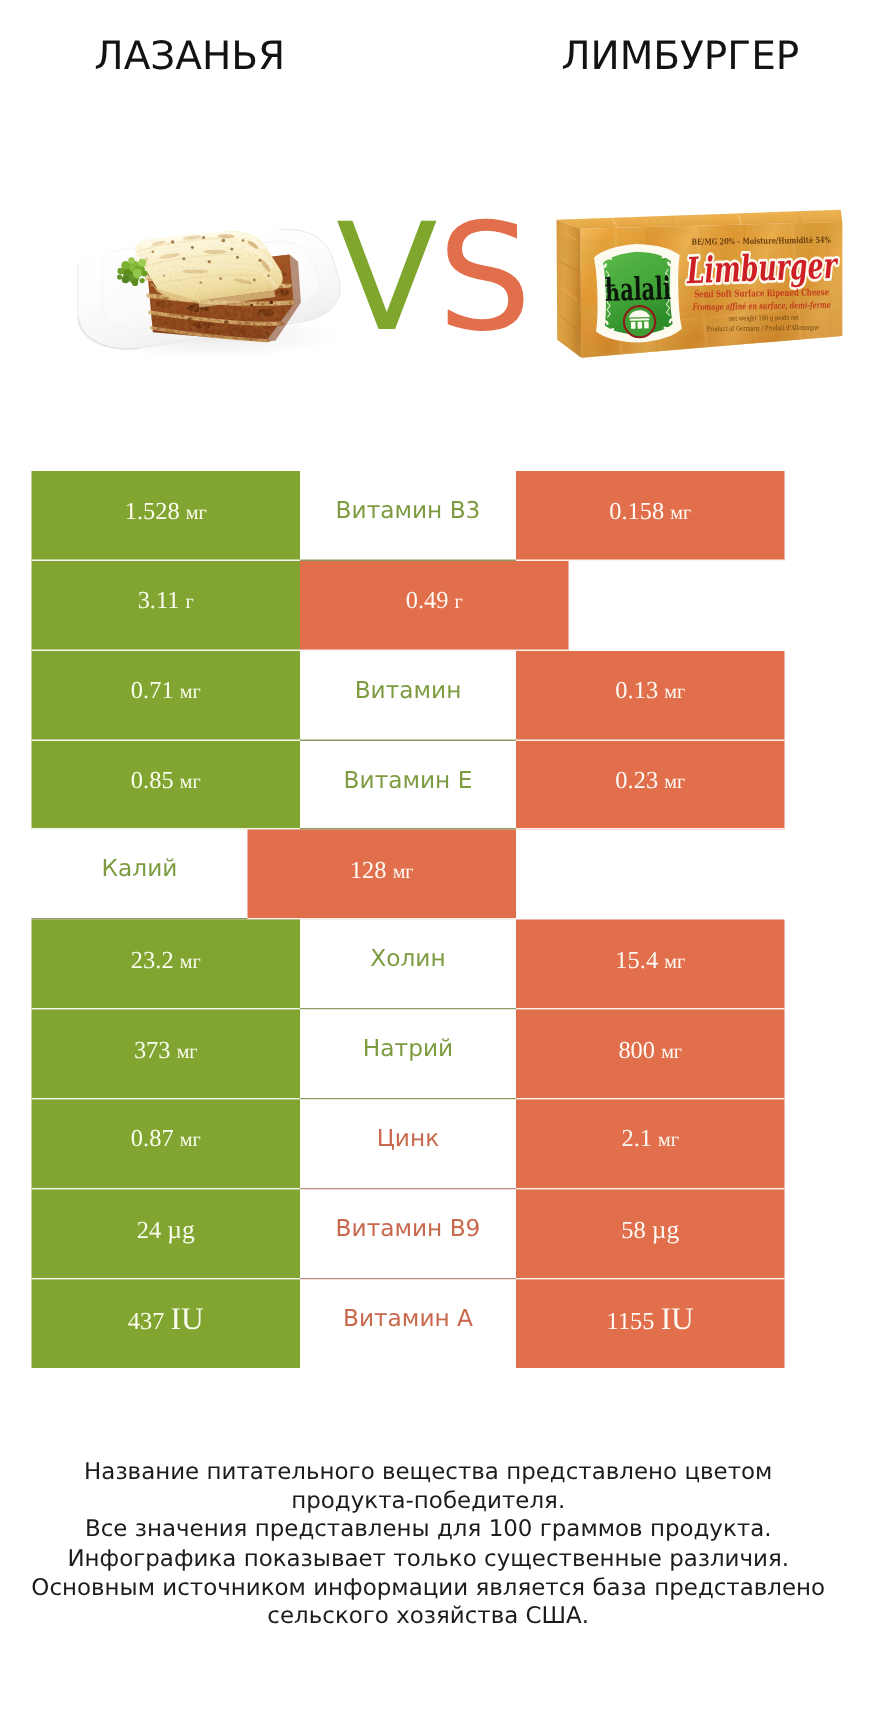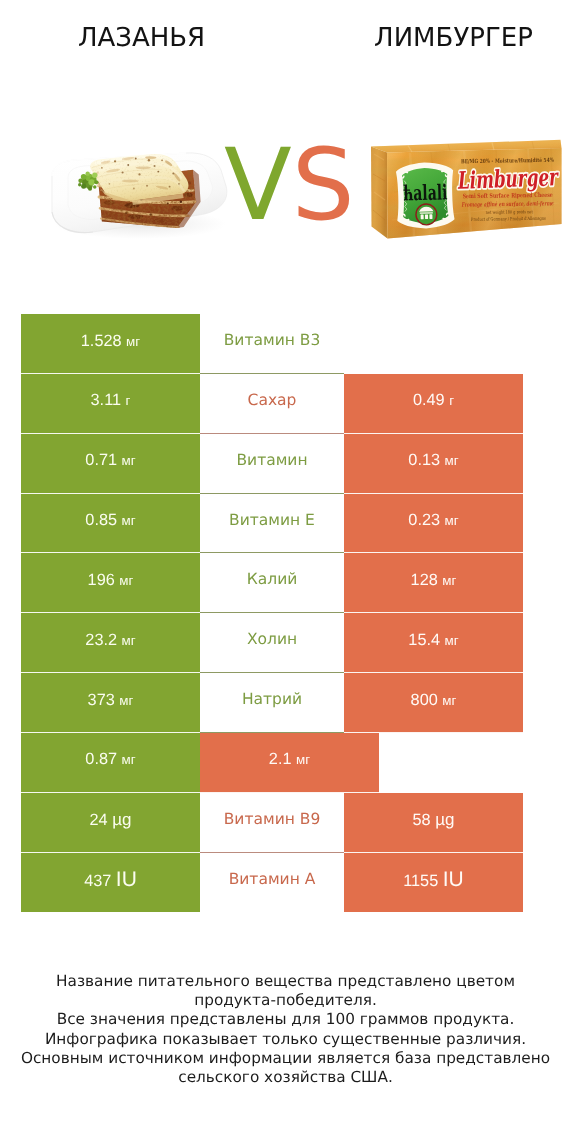--- a/index.html
+++ b/index.html
@@ -6,21 +6,21 @@
   html,body{margin:0;padding:0;}
   body{width:580px;height:1144px;background:#ffffff;
        font-family:"Liberation Sans","DejaVu Sans",sans-serif;overflow:hidden;
        -webkit-font-smoothing:antialiased;text-rendering:geometricPrecision;}
   .page{position:relative;width:580px;height:1144px;}
 
   
   .title{position:absolute;font-size:26px;color:#131313;
          font-family:"DejaVu Sans",sans-serif;
          text-align:center;white-space:nowrap;font-weight:400;line-height:1;}
-  #title-left{left:0;width:253px;top:24.5px;padding-left:15px;}
+  #title-left{left:0;width:253px;top:24.5px;}
   #title-right{left:290px;width:327px;top:24.5px;}
 
   
   #hero-left{position:absolute;left:40px;top:128px;}
   #hero-right{position:absolute;left:368px;top:132px;}
   .vs{position:absolute;left:224px;top:136px;width:140px;height:100px;
       font-family:"DejaVu Sans",sans-serif;
       font-size:99px;line-height:100px;font-weight:400;text-align:left;
       letter-spacing:0px;white-space:nowrap;}
   .vs .v{color:#7fa72e;}
@@ -32,21 +32,21 @@
   .cell{position:relative;display:flex;align-items:center;justify-content:center;
         box-sizing:border-box;line-height:1;}
   .cell>span.val,.cell>span.lbl{position:relative;top:-3.2px;}
   .left{width:179px;background:#82a531;color:#fbfdf0;}
   .mid{width:144px;background:#ffffff;}
   .right{width:179px;background:#e26f4b;color:#fffaf6;}
   .row .left:after,.row .right:after{content:"";position:absolute;left:0;right:0;
        bottom:0;height:1px;background:rgba(255,255,255,.92);}
   .row:last-child .left:after,.row:last-child .right:after{display:none;}
   .mid .sep{position:absolute;left:0;right:0;bottom:0;height:1px;}
-  .val{font-family:Liberation Sans, sans-serif;font-size:16.3px;letter-spacing:0;white-space:nowrap;}
+  .val{font-family:Liberation Serif, serif;font-size:16.3px;letter-spacing:0;white-space:nowrap;}
   .val .u{font-size:13.4px;}
   .val .u.big{font-size:21px;}
   .val .u.mu{font-size:17px;}
   .lbl{font-family:"DejaVu Sans",sans-serif;font-size:15.5px;letter-spacing:0;white-space:nowrap;}
   .w-left{color:#7d9c42;}
   .w-right{color:#c8684c;}
 
   
   #footer{position:absolute;left:0;top:972px;width:571px;text-align:center;
           font-family:"DejaVu Sans",sans-serif;
@@ -389,28 +389,27 @@
 
   <div id="table">
       <div class="row">
         <div class="cell left">
           <span class="val">1.528 <span class="u">мг</span></span>
         </div>
         <div class="cell mid">
           <span class="lbl w-left">Витамин B3</span>
           <span class="sep" style="background:#8e9a64"></span>
         </div>
+        <div class="cell right">
+          <span class="val">0.158 <span class="u">мг</span></span>
+        </div>
       </div>
       <div class="row">
         <div class="cell left">
           <span class="val">3.11 <span class="u">г</span></span>
-        </div>
-        <div class="cell mid">
-          <span class="lbl w-right">Сахар</span>
-          <span class="sep" style="background:#bb8c7f"></span>
         </div>
         <div class="cell right">
           <span class="val">0.49 <span class="u">г</span></span>
         </div>
       </div>
       <div class="row">
         <div class="cell left">
           <span class="val">0.71 <span class="u">мг</span></span>
         </div>
         <div class="cell mid">
@@ -427,23 +426,20 @@
         </div>
         <div class="cell mid">
           <span class="lbl w-left">Витамин E</span>
           <span class="sep" style="background:#8e9a64"></span>
         </div>
         <div class="cell right">
           <span class="val">0.23 <span class="u">мг</span></span>
         </div>
       </div>
       <div class="row">
-        <div class="cell left">
-          <span class="val">196 <span class="u">мг</span></span>
-        </div>
         <div class="cell mid">
           <span class="lbl w-left">Калий</span>
           <span class="sep" style="background:#8e9a64"></span>
         </div>
         <div class="cell right">
           <span class="val">128 <span class="u">мг</span></span>
         </div>
       </div>
       <div class="row">
         <div class="cell left">
@@ -465,20 +461,24 @@
           <span class="lbl w-left">Натрий</span>
           <span class="sep" style="background:#8e9a64"></span>
         </div>
         <div class="cell right">
           <span class="val">800 <span class="u">мг</span></span>
         </div>
       </div>
       <div class="row">
         <div class="cell left">
           <span class="val">0.87 <span class="u">мг</span></span>
+        </div>
+        <div class="cell mid">
+          <span class="lbl w-right">Цинк</span>
+          <span class="sep" style="background:#bb8c7f"></span>
         </div>
         <div class="cell right">
           <span class="val">2.1 <span class="u">мг</span></span>
         </div>
       </div>
       <div class="row">
         <div class="cell left">
           <span class="val">24 <span class="u mu">µg</span></span>
         </div>
         <div class="cell mid">

